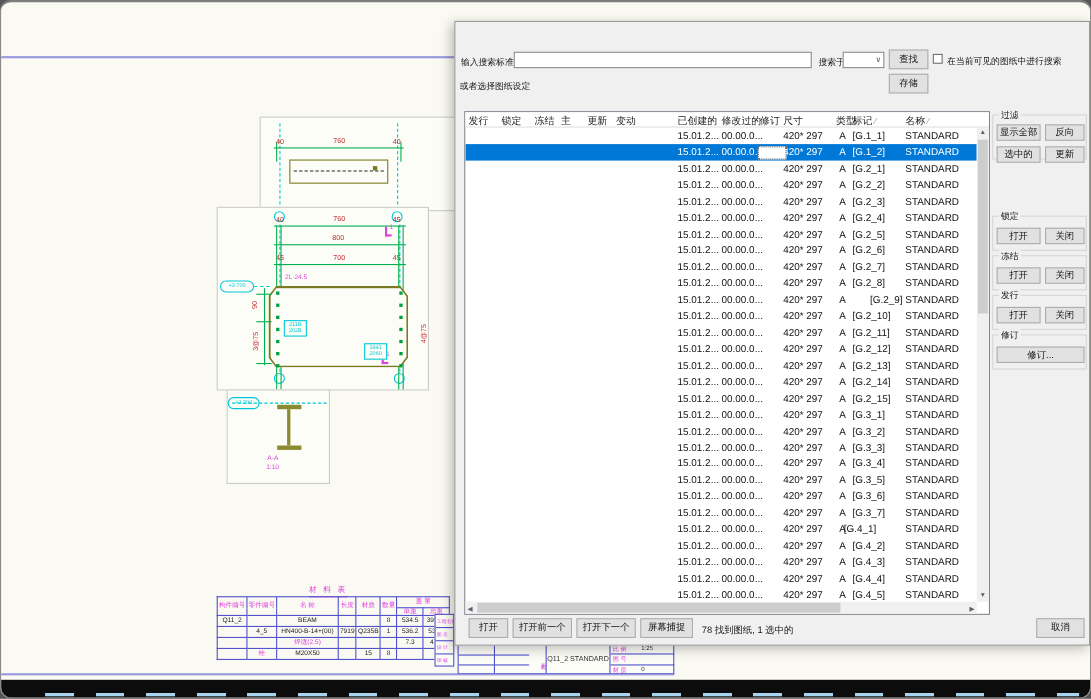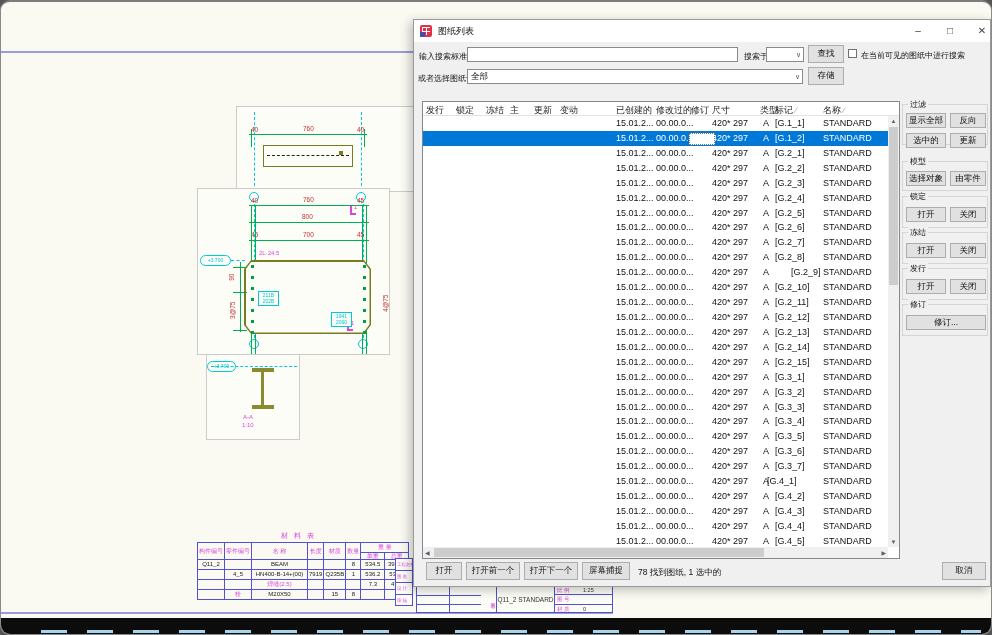--- a/index.html
+++ b/index.html
@@ -298,38 +298,30 @@
           </div>
         </div>
     </div>
 
     <div class="bottomstrip">
         <div class="dashes"></div>
       </div>
   </div>
 
   <div class="dialog">
-    <div class="titlebar">
-      <div class="dlg-icon"></div>
-      <span class="dlg-title">图纸列表</span>
-      <span class="winbtn" style="left:492px;">–</span>
-      <span class="winbtn" style="left:524px;">□</span>
-      <span class="winbtn" style="left:556px;">✕</span>
-    </div>
 
     <span class="lbl" style="left:5px;top:31px;">输入搜索标准:</span>
     <input class="tbox" style="left: 53px; top: 27px; width: 271px; height: 15px; border: 1px solid rgb(138, 138, 138); font-size: 9px; padding: 0px 2px;" value="">
     <span class="lbl" style="left:330px;top:31px;">搜索于</span>
     <div class="combo" style="left:352px;top:27px;width:38px;height:15px;"><span></span><span class="arr">∨</span></div>
     <div class="btn" style="left:394px;top:25px;width:36px;height:18px;">查找</div>
     <span class="chk" style="left:434px;top:29px;"></span>
     <span class="lbl" style="left:447px;top:30px;font-size:8px;">在当前可见的图纸中进行搜索</span>
 
     <span class="lbl" style="left:4px;top:53px;">或者选择图纸设定</span>
-    <div class="combo" style="left:53px;top:49px;width:336px;height:15px;"><span>全部</span><span class="arr">∨</span></div>
     <div class="btn" style="left:394px;top:47px;width:36px;height:18px;">存储</div>
 
     <div class="list">
       <div class="lheader">
           <span class="hcell" style="left: 3px;">发行</span>
           <span class="hcell" style="left: 33px;">锁定</span>
           <span class="hcell" style="left: 63px;">冻结</span>
           <span class="hcell" style="left: 87px;">主</span>
           <span class="hcell" style="left: 111px;">更新</span>
           <span class="hcell" style="left: 137px;">变动</span>
@@ -588,25 +580,20 @@
       </div>
     </div>
 
     <div class="grp" style="top:84px;height:41px;">
       <span class="gl">过滤</span>
       <div class="btn" style="left:3px;top:8px;width:40px;height:15px;">显示全部</div>
       <div class="btn" style="left:47px;top:8px;width:36px;height:15px;">反向</div>
       <div class="btn" style="left:3px;top:28px;width:40px;height:15px;">选中的</div>
       <div class="btn" style="left:47px;top:28px;width:36px;height:15px;">更新</div>
     </div>
-    <div class="grp" style="top:141px;height:30px;">
-      <span class="gl">模型</span>
-      <div class="btn" style="left:3px;top:9px;width:40px;height:15px;">选择对象</div>
-      <div class="btn" style="left:47px;top:9px;width:36px;height:15px;">由零件</div>
-    </div>
     <div class="grp" style="top:176px;height:32px;">
       <span class="gl">锁定</span>
       <div class="btn" style="left:3px;top:10px;width:40px;height:15px;">打开</div>
       <div class="btn" style="left:47px;top:10px;width:36px;height:15px;">关闭</div>
     </div>
     <div class="grp" style="top:212px;height:32px;">
       <span class="gl">冻结</span>
       <div class="btn" style="left:3px;top:10px;width:40px;height:15px;">打开</div>
       <div class="btn" style="left:47px;top:10px;width:36px;height:15px;">关闭</div>
     </div>

